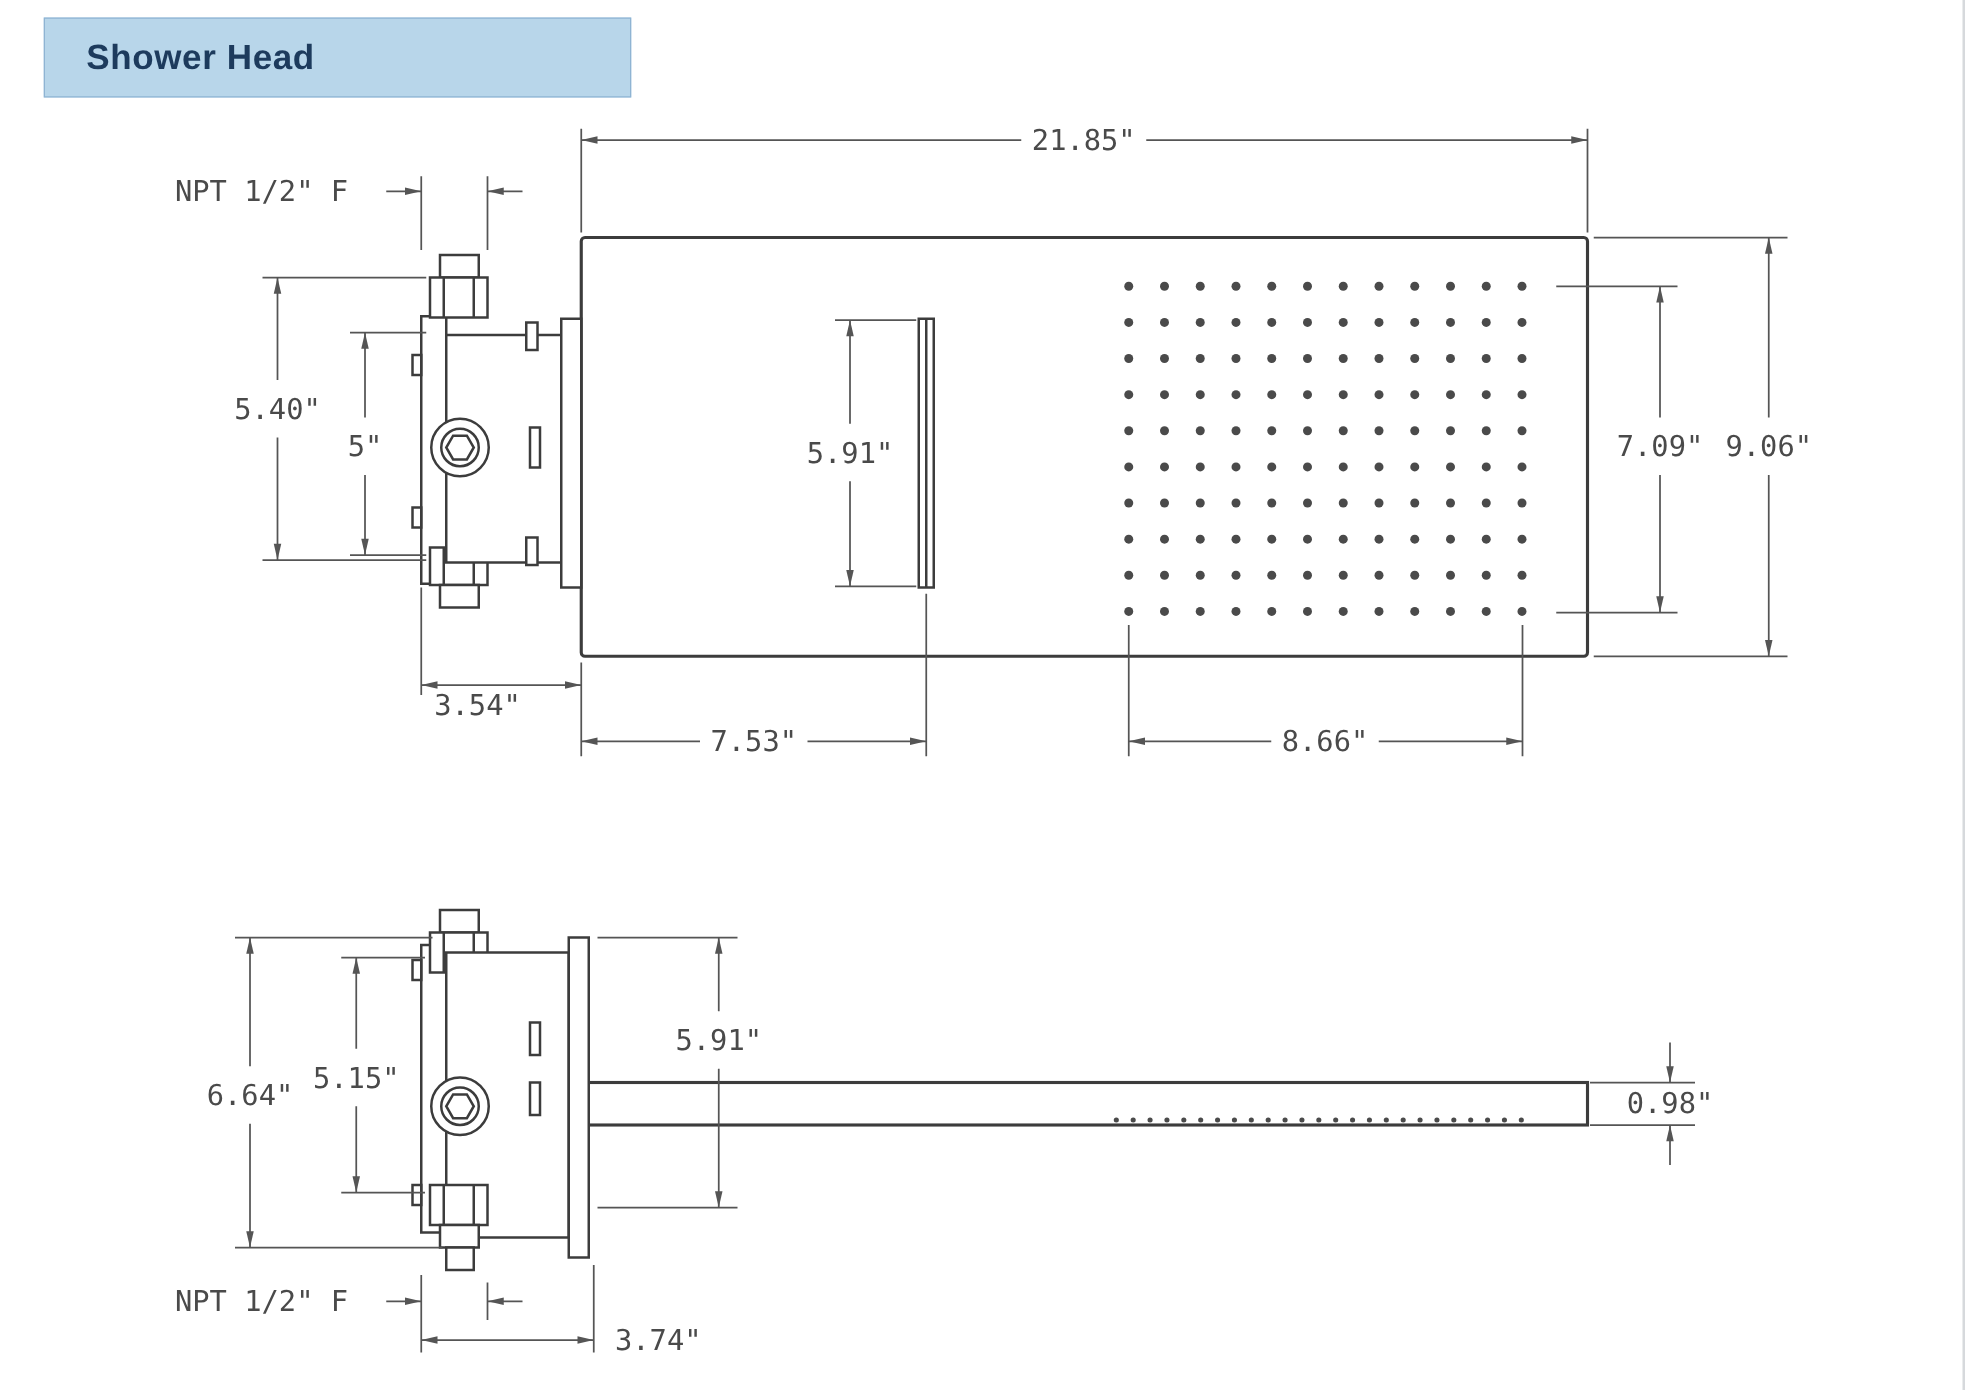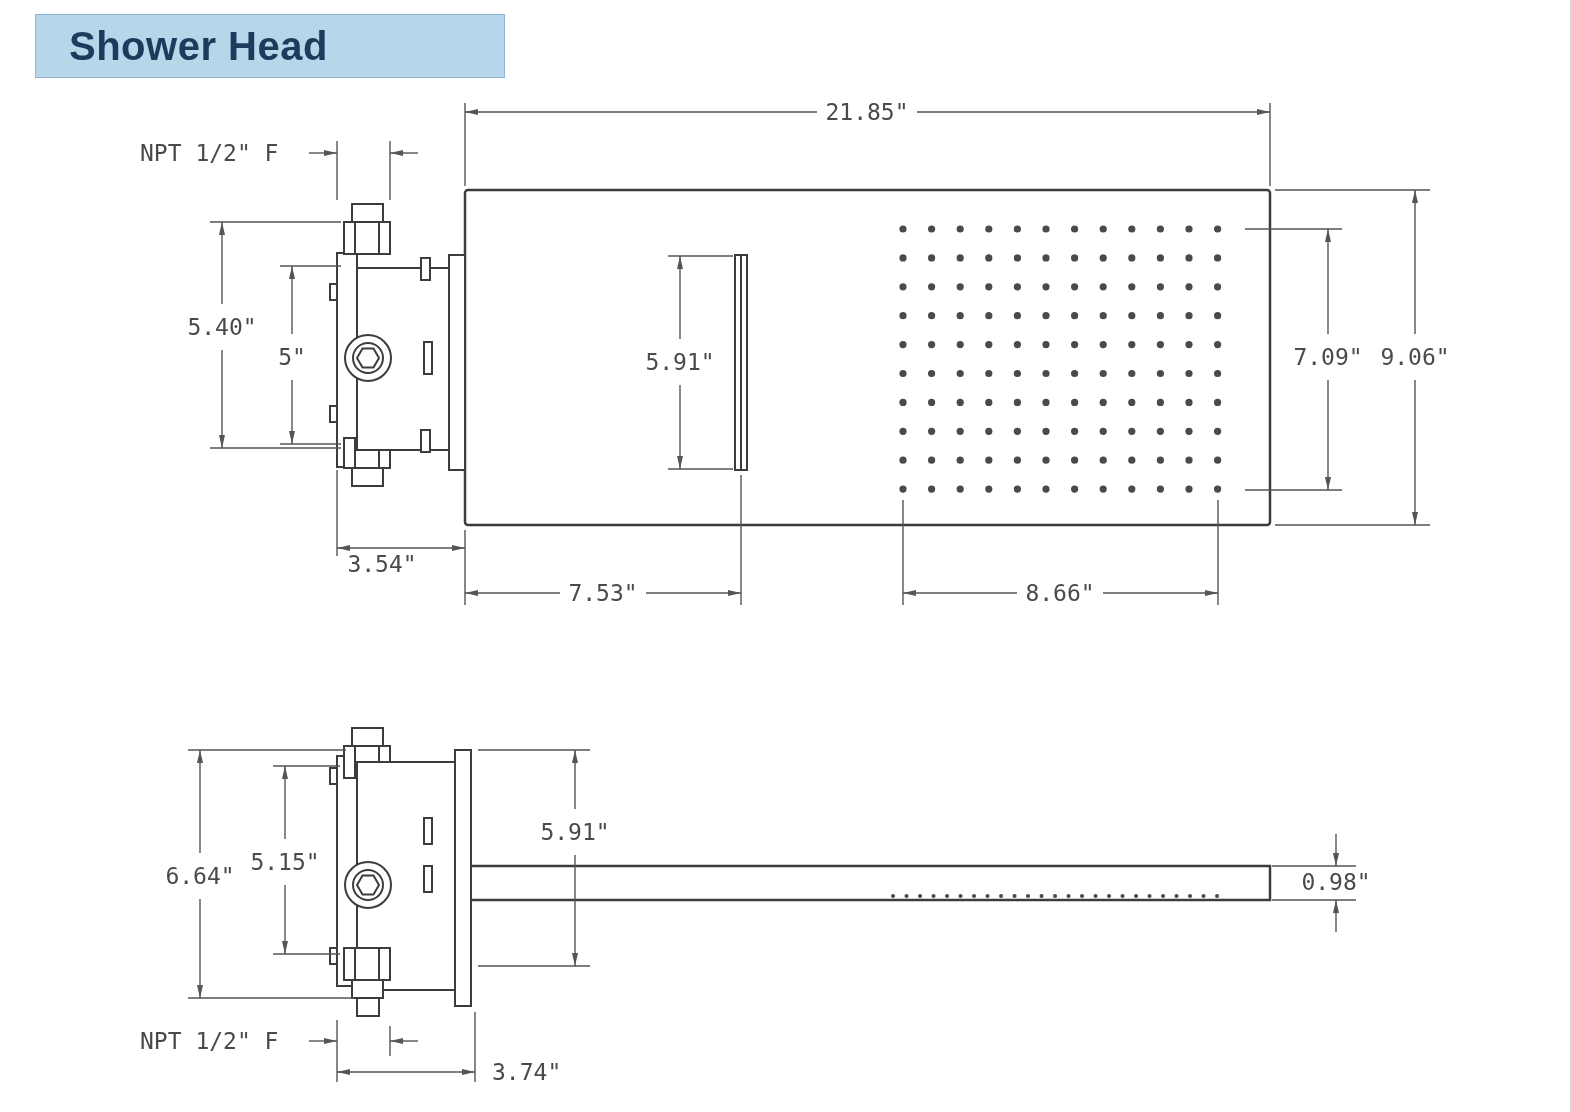--- a/index.html
+++ b/index.html
@@ -1,21 +1,21 @@
 <!DOCTYPE html>
 <html style="--page-bg: #ffffff; --title-bg: #b8d6ea; --title-border: #8fb4d3; --title-text: #1d3b5d; --draw-line: #3c3c3c; --dim-line: #555555; --dim-text: #4a4a4a; --nozzle: #4a4a4a;"><head>
 <meta charset="utf-8">
 <style>
   html,body{margin:0;padding:0;background:#fff;}
   #page{position:relative;width:1572px;height:1112px;background:var(--page-bg,#ffffff);overflow:hidden;
         font-family:"Liberation Sans",sans-serif;}
   .title-box{position:absolute;left:35px;top:14px;width:470px;height:64px;box-sizing:border-box;
              background:var(--title-bg,#b8d6ea);border:1px solid var(--title-border,#8fb4d3);
              display:flex;align-items:center;padding-left:33px;
-             font-weight:700;font-size:40px;letter-spacing:0.5px;
+             font-weight:700;font-size:28px;letter-spacing:0.5px;
              color:var(--title-text,#1d3b5d);}
   .right-edge{position:absolute;right:0;top:0;bottom:0;width:2px;background:#d6d9dc;}
   svg{position:absolute;left:0;top:0;}
   .outline{fill:#ffffff;stroke:var(--draw-line,#3c3c3c);stroke-width:2;}
   .outline-nf{fill:none;stroke:var(--draw-line,#3c3c3c);stroke-width:2;}
   .outline-thick{fill:#ffffff;stroke:var(--draw-line,#3c3c3c);stroke-width:2.5;}
   .dim{fill:none;stroke:var(--dim-line,#555555);stroke-width:1.4;}
   .dimtxt{font-family:"DejaVu Sans Mono",monospace;font-size:23px;fill:var(--dim-text,#4a4a4a);}
   .mid{text-anchor:middle;}
   .dotline{stroke:var(--nozzle,#4a4a4a);stroke-width:4;stroke-dasharray:0.1 13.4;stroke-linecap:round;fill:none;}

